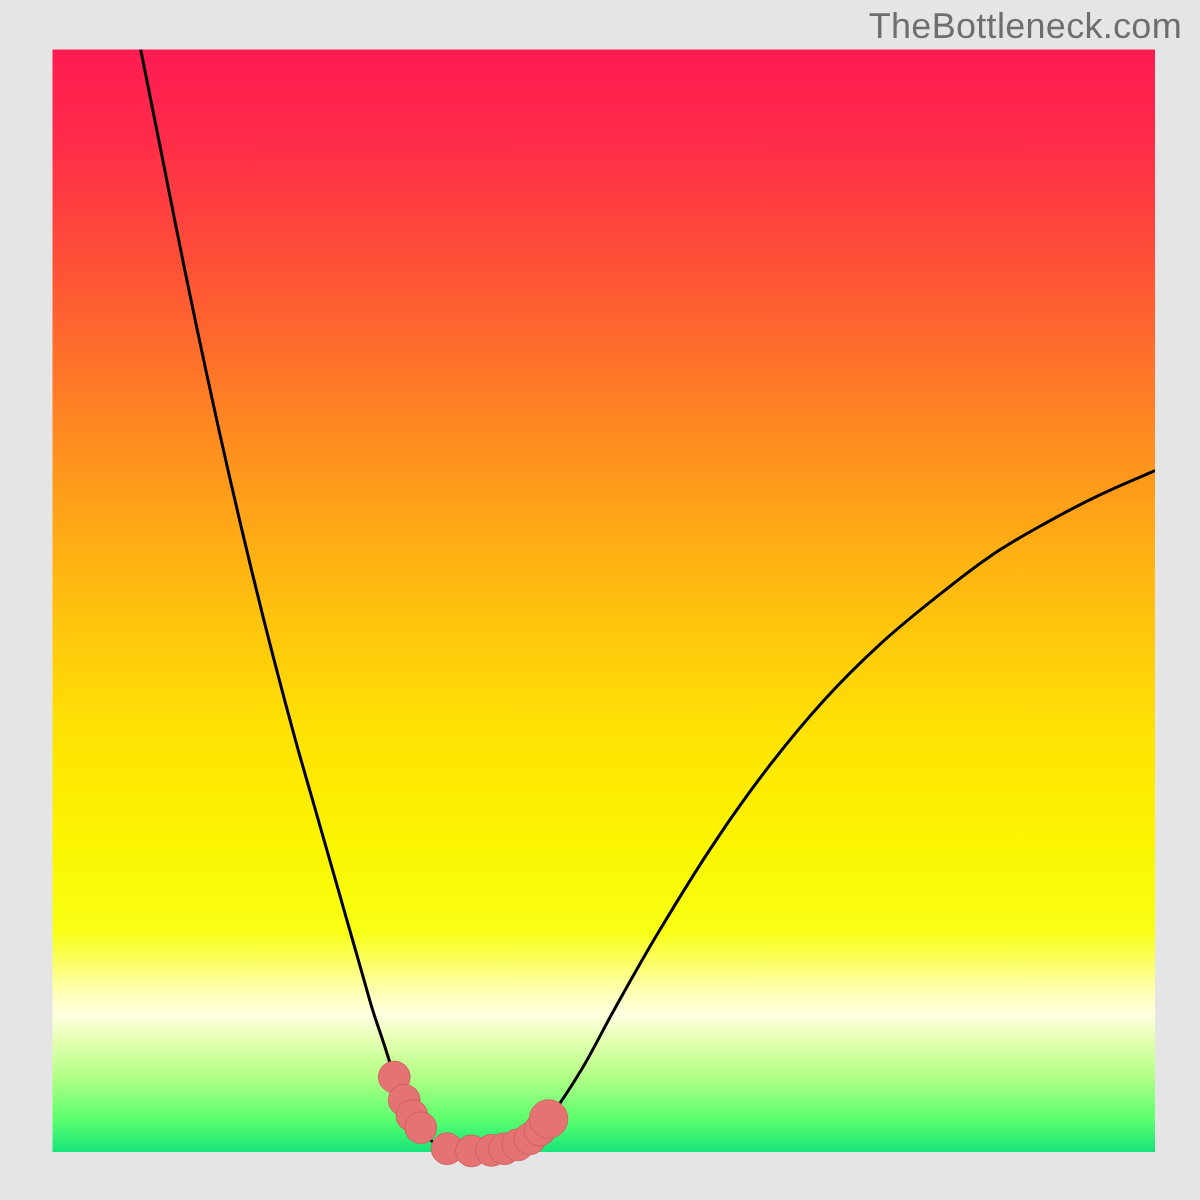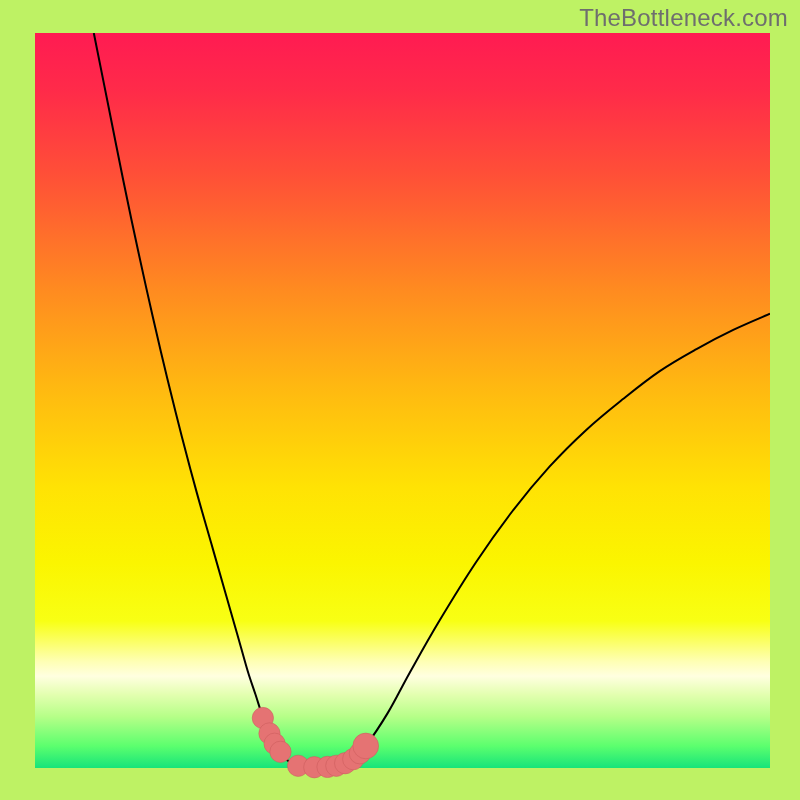--- a/index.html
+++ b/index.html
@@ -7,21 +7,21 @@
     padding: 0;
     width: 800px;
     height: 800px;
     overflow: hidden;
     background: #000;
     font-family: Arial, Helvetica, sans-serif;
   }
   .frame {
     position: absolute;
     inset: 0;
-    background: #bef264;
+    background: #e5e5e5;
   }
   .plot {
     position: absolute;
     display: block;
   }
   .watermark {
     position: absolute;
     top: 4px;
     right: 12px;
     color: #6e6e6e;

